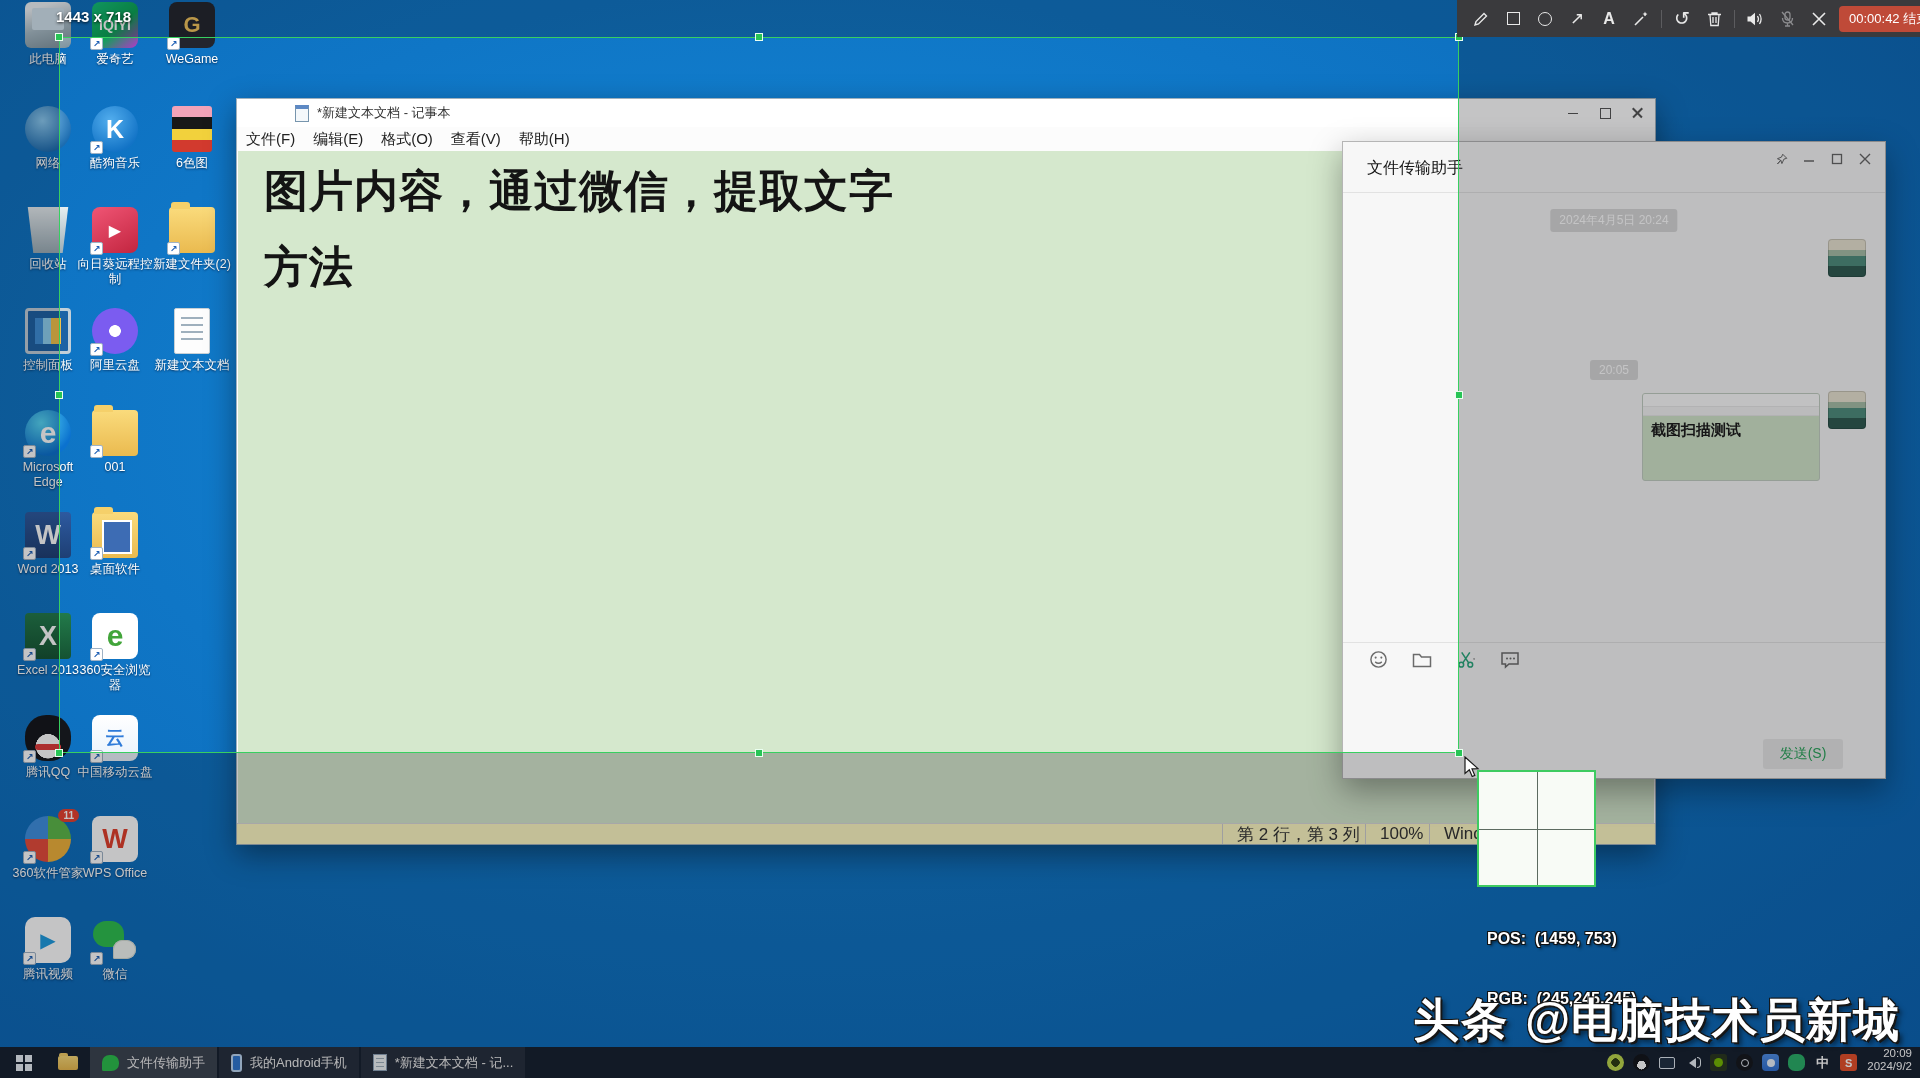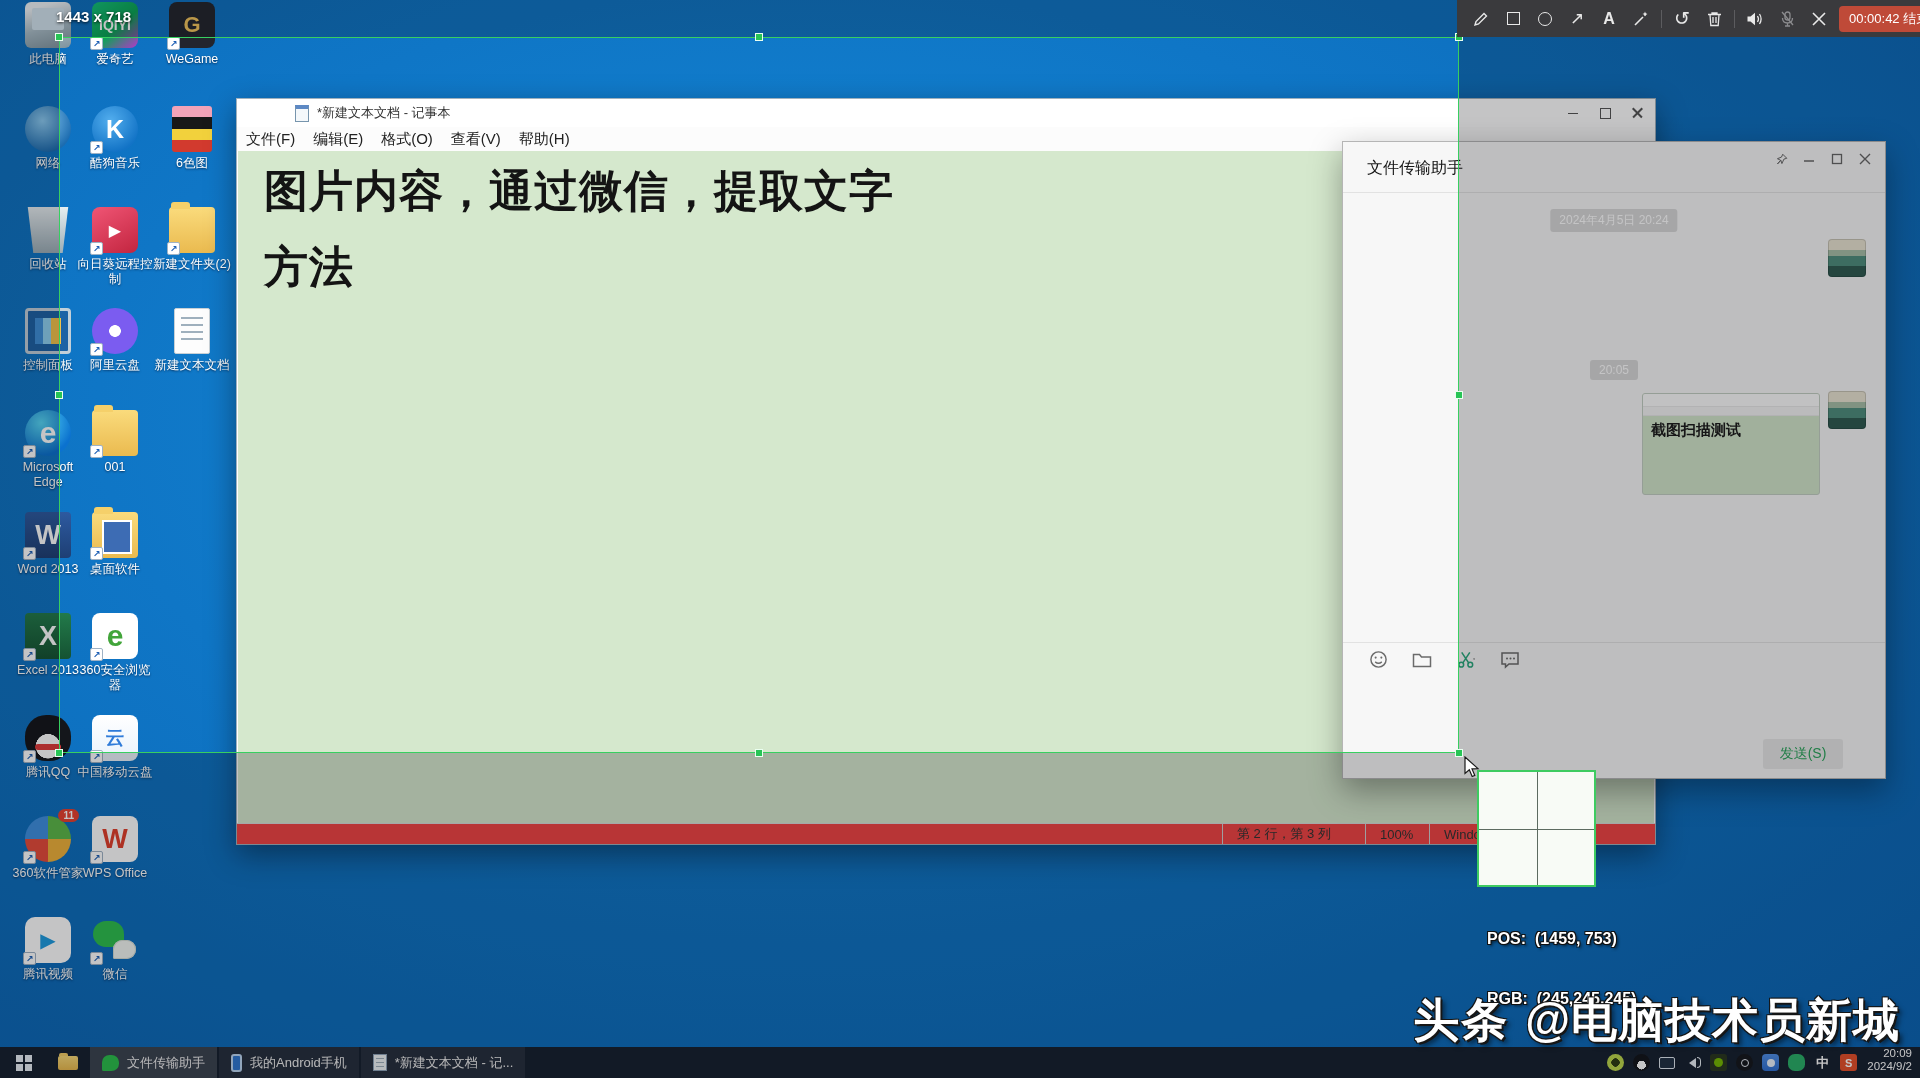--- a/index.html
+++ b/index.html
@@ -65,21 +65,21 @@
   .ctl{width:32px;height:28px;display:flex;align-items:center;justify-content:center;color:#444;cursor:pointer;}
   .ctl-min::after{content:"";width:10px;border-top:1.5px solid #555;}
   .ctl-max::after{content:"";width:9px;height:9px;border:1.5px solid #555;}
   .ctl-x{position:relative;}
   .ctl-x::before,.ctl-x::after{content:"";position:absolute;width:13px;height:1.5px;background:#555;}
   .ctl-x::before{transform:rotate(45deg);}  .ctl-x::after{transform:rotate(-45deg);}
   .np-menubar{height:24px;display:flex;align-items:center;background:#fcfcfc;font-size:15px;color:#222;}
   .np-menu{padding:2px 9px;cursor:pointer;}
   .np-content{position:absolute;left:1px;right:1px;top:52px;bottom:21px;background:#d5e8cd;
     padding:2px 0 0 26px;font-size:44px;line-height:76px;font-weight:700;color:#141414;letter-spacing:1px;cursor:text;}
-  .np-status{position:absolute;left:0;right:0;bottom:0;height:21px;background:#ef4444;border-top:1px solid #d9d9d9;font-size:13px;color:#333;text-decoration:underline;}
+  .np-status{position:absolute;left:0;right:0;bottom:0;height:21px;background:#fef9c3;border-top:1px solid #d9d9d9;font-size:17px;color:#333;text-decoration:underline;}
   .np-seg{position:absolute;top:0;height:100%;display:flex;align-items:center;padding:0 14px;border-left:1px solid #cfcfcf;}
 
   
   #wechat{position:absolute;left:1342px;top:141px;width:544px;height:638px;background:#f7f7f7;
     border:1px solid #b5b5b5;box-shadow:0 12px 30px rgba(0,0,0,.35);z-index:3;}
   .wc-title{position:absolute;left:24px;top:16px;font-size:16px;color:#141414;}
   .wc-controls{position:absolute;right:6px;top:5px;display:flex;}
   .wc-ctl{width:28px;height:24px;display:flex;align-items:center;justify-content:center;color:#666;cursor:pointer;}
   .wc-divider{position:absolute;left:0;right:0;top:50px;height:1px;background:#e2e2e2;}
   .wc-badge{position:absolute;left:50%;transform:translateX(-50%);background:#d8d8d8;color:#fff;
@@ -89,21 +89,21 @@
   .wc-fname{position:absolute;left:12px;top:10px;width:140px;font-size:14px;line-height:19px;color:#111;word-break:break-all;}
   .wc-fsize{position:absolute;left:12px;top:56px;font-size:12px;color:#9a9a9a;}
   .wc-fdiv{position:absolute;left:0;right:0;top:78px;height:1px;background:#efefef;}
   .wc-forigin{position:absolute;left:12px;top:84px;font-size:11px;color:#b3b3b3;}
   .zip{position:absolute;right:16px;top:11px;width:34px;height:45px;background:#8d6746;border-radius:3px;}
   .zip::before{content:"";position:absolute;left:50%;top:3px;bottom:14px;width:3px;
     background:repeating-linear-gradient(#f4e9de 0 3px,transparent 3px 6px);transform:translateX(-50%);}
   .zip::after{content:"";position:absolute;right:0;top:0;border:7px solid #d9c9b8;border-left-color:transparent;border-bottom-color:transparent;}
   .avatar{position:absolute;width:38px;height:38px;border-radius:4px;cursor:pointer;
     background:linear-gradient(180deg,#e9e4d2 0 28%,#a8bfa8 28% 45%,#4e8d7c 45% 70%,#2e5a50 70%);box-shadow:inset 0 0 0 1px rgba(0,0,0,.15);}
-  .wc-thumb{position:absolute;left:299px;top:251px;width:178px;height:102px;background:#d2e5ca;
+  .wc-thumb{position:absolute;left:299px;top:251px;width:178px;height:88px;background:#d2e5ca;
     border:1px solid #c2cec2;border-radius:3px;overflow:hidden;cursor:pointer;}
   .wc-thumb-bar{height:13px;background:#fbfbfb;border-bottom:1px solid #e8e8e8;}
   .wc-thumb-menu{height:9px;background:#f3f3f3;border-bottom:1px solid #e8e8e8;}
   .wc-caption{padding:5px 0 0 8px;font-size:15px;font-weight:700;color:#1b1b1b;}
   .wc-toolbar{position:absolute;left:0;right:0;top:500px;height:34px;border-top:1px solid #e2e2e2;
     display:flex;align-items:center;gap:24px;padding-left:26px;}
   .wc-tool{display:flex;align-items:center;cursor:pointer;}
   .wc-send{position:absolute;left:420px;top:597px;width:80px;height:30px;background:#e7e7e7;border-radius:3px;
     color:#2aa35a;font-size:14px;display:flex;align-items:center;justify-content:center;cursor:pointer;}
 

